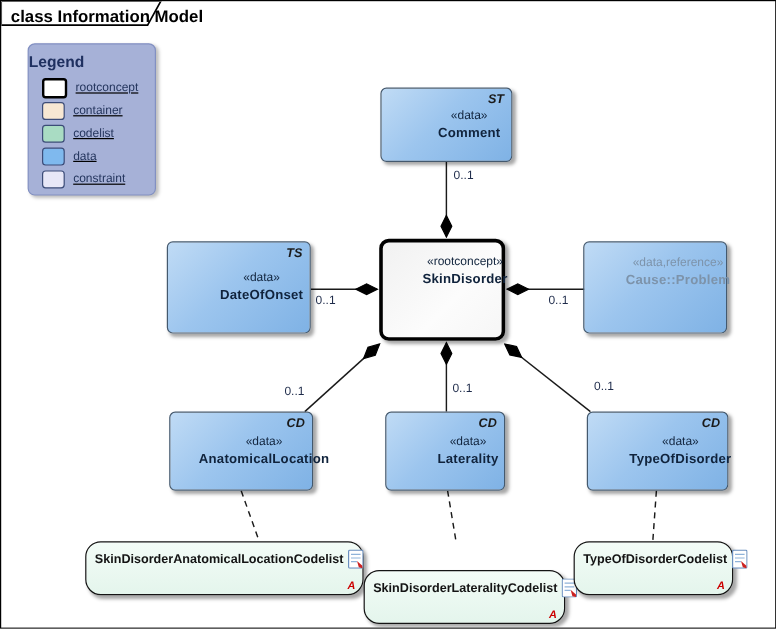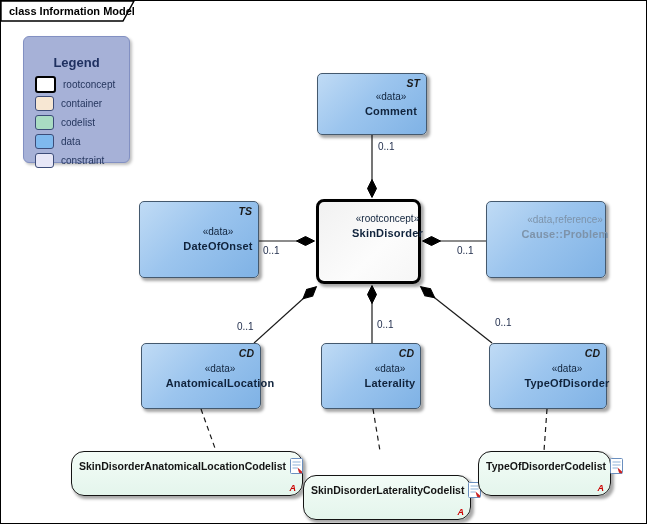--- a/index.html
+++ b/index.html
@@ -1,24 +1,24 @@
 <!DOCTYPE html>
 <html><head>
 <meta charset="utf-8">
 <style>
   html,body{margin:0;padding:0;background:#c8c8c8;font-family:"Liberation Sans",sans-serif;}
   #canvas{position:relative;width:645px;height:522px;background:#ffffff;border:1px solid #000;overflow:hidden;}
 
   
-  #tab-text{position:absolute;left:8px;top:4px;font-size:11px;font-weight:bold;color:#000;white-space:nowrap;z-index:3;}
+  #tab-text{position:absolute;left:8px;top:4px;font-size:14px;font-weight:bold;color:#000;white-space:nowrap;z-index:3;}
 
   
   .legend{position:absolute;left:22px;top:35px;width:105px;height:125px;background:#a6b1d7;border:1px solid #8290c2;border-radius:6px;box-shadow:2px 2px 3px rgba(0,0,0,0.25);z-index:2;}
-  .legend-title{text-align:center;font-size:13px;font-weight:bold;color:#1f3060;margin-top:18px;margin-bottom:5px;}
-  .legend-item{display:flex;align-items:center;gap:7px;padding:0 0 0 11px;height:19px;}
+  .legend-title{text-align:left;font-size:13px;font-weight:bold;color:#1f3060;margin-top:7px;margin-bottom:5px;}
+  .legend-item{display:flex;align-items:center;gap:7px;padding:0 0 0 11px;height:19px;text-decoration:underline;}
   .legend-swatch{width:17px;height:13px;border-radius:3px;border:1px solid #3c4c78;flex:0 0 auto;}
   .legend-swatch.thick{border:2px solid #000;}
   .legend-label{font-size:10px;color:#25365e;}
 
   
   .node{position:absolute;display:flex;flex-direction:column;align-items:center;z-index:2;border-radius:5px;box-shadow:2.5px 2.5px 3px rgba(0,0,0,0.35);box-sizing:border-box;padding-left:38px;}
   .node.data{background:linear-gradient(135deg,#c0dbf5 0%,#9cc5ee 45%,#7fb2e5 100%);border:1px solid #44596e;justify-content:center;}
   .node.root{background:linear-gradient(135deg,#f1f1f1 0%,#fcfcfc 60%,#f6f6f6 100%);border:3px solid #000;border-radius:8px;justify-content:flex-start;padding-top:10px;}
   .node.top-text{justify-content:flex-start;padding-top:11px;}
   .stereo{font-size:10px;font-weight:normal;color:#10233c;line-height:14px;}

